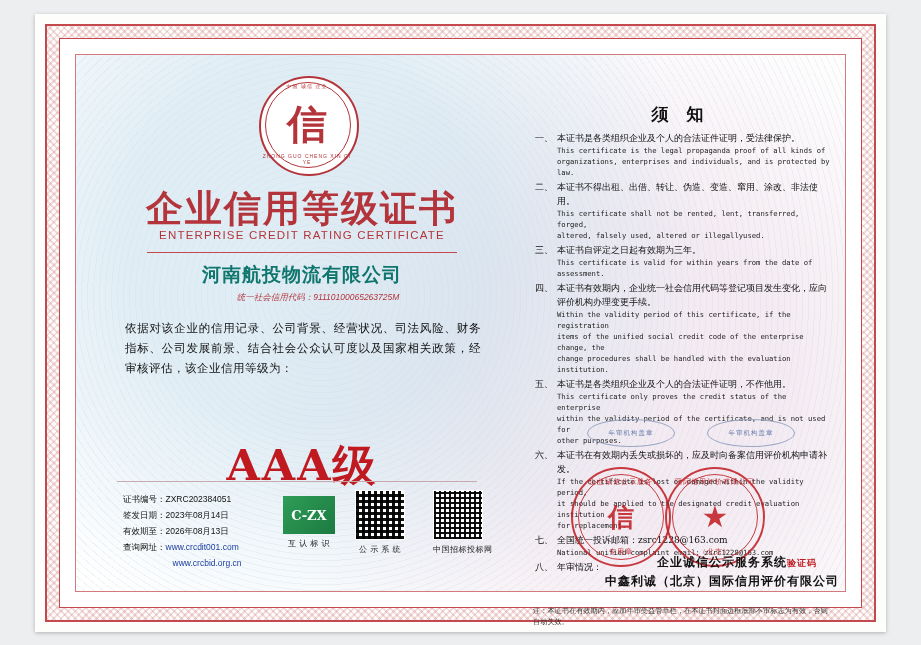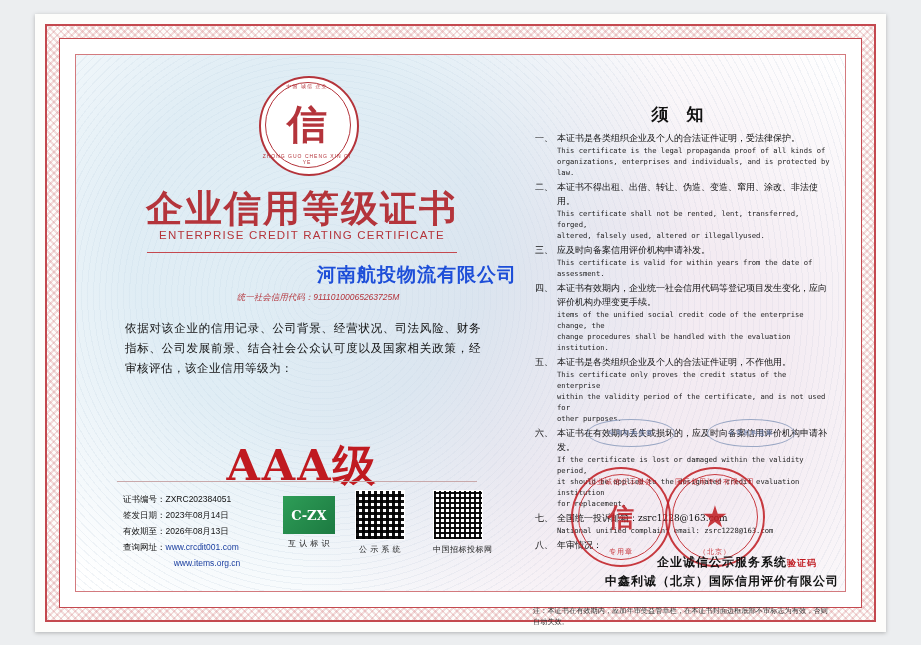--- a/index.html
+++ b/index.html
@@ -77,23 +77,23 @@
     font-size:37px;font-weight:bold;color:#b4343b;letter-spacing:2px;
   }
   .title-en{
     position:absolute;left:0;top:163px;width:430px;text-align:center;
     font-size:11.5px;color:#b4343b;letter-spacing:1.2px;
   }
   .rule{
     position:absolute;left:60px;top:186px;width:310px;height:1px;background:#c4494f;
   }
   .company{
-    position:absolute;left:0;top:196px;width:430px;text-align:right;
-    font-family:"DejaVu Serif", serif;
-    font-size:19px;font-weight:bold;color:#1d4ed8;letter-spacing:1px;
+    position:absolute;left:0;top:196px;width:430px;text-align:center;
+    font-family:"DejaVu Serif", serif;
+    font-size:19px;font-weight:bold;color:#0f766e;letter-spacing:1px;
   }
   .usci{
     position:absolute;left:16px;top:226px;width:430px;text-align:center;
     font-size:8.5px;color:#b4343b;font-style:italic;
   }
   .body-text{
     position:absolute;left:38px;top:252px;width:356px;
     font-family:"DejaVu Serif", serif;
     font-size:11.5px;line-height:20px;color:#111;text-align:justify;
     letter-spacing:.5px;
@@ -253,21 +253,21 @@
 
       <div class="grade">AAA级</div>
 
       <div class="meta-sep"></div>
 
       <div class="meta">
         <div><span>证书编号：</span><span class="val">ZXRC202384051</span></div>
         <div><span>签发日期：</span><span class="val">2023年08月14日</span></div>
         <div><span>有效期至：</span><span class="val">2026年08月13日</span></div>
         <div><span>查询网址：</span><span class="link">www.crcdit001.com</span></div>
-        <div style="text-align:center;padding-left:8px;"><span class="link">www.items.org.cn</span></div>
+        <div style="text-align:center;padding-left:8px;"><span class="link">www.crcbid.org.cn</span></div>
       </div>
 
       <div class="badges">
         <div class="badge" style="left:0;top:6px;">
           <div class="b-logo">C-ZX</div>
           <div class="cap">互 认 标 识</div>
         </div>
         <div class="badge" style="left:72px;top:0;">
           <div class="qr"></div>
           <div class="cap">公 示 系 统</div>
@@ -298,30 +298,31 @@
               <span class="idx">二、</span>
               <span>本证书不得出租、出借、转让、伪造、变造、窜用、涂改、非法使用。</span>
             </div>
           <div class="n-en">This certificate shall not be rented, lent, transferred, forged,</div>
           <div class="n-en">altered, falsely used, altered or illegallyused.</div>
         </div>
 
         <div class="n-item">
           <div class="n-cn">
               <span class="idx">三、</span>
-              <span>应及时向备案信用评价机构申请补发。</span>
+              <span>本证书自评定之日起有效期为三年。</span>
             </div>
           <div class="n-en">This certificate is valid for within years from the date of assessment.</div>
         </div>
 
         <div class="n-item">
           <div class="n-cn">
               <span class="idx">四、</span>
               <span>本证书有效期内，企业统一社会信用代码等登记项目发生变化，应向评价机构办理变更手续。</span>
             </div>
+          <div class="n-en">Within the validity period of this certificate, if the registration</div>
           <div class="n-en">items of the unified social credit code of the enterprise change, the</div>
           <div class="n-en">change procedures shall be handled with the evaluation institution.</div>
         </div>
 
         <div class="n-item">
           <div class="n-cn">
               <span class="idx">五、</span>
               <span>本证书是各类组织企业及个人的合法证件证明，不作他用。</span>
             </div>
           <div class="n-en">This certificate only proves the credit status of the enterprise</div>

